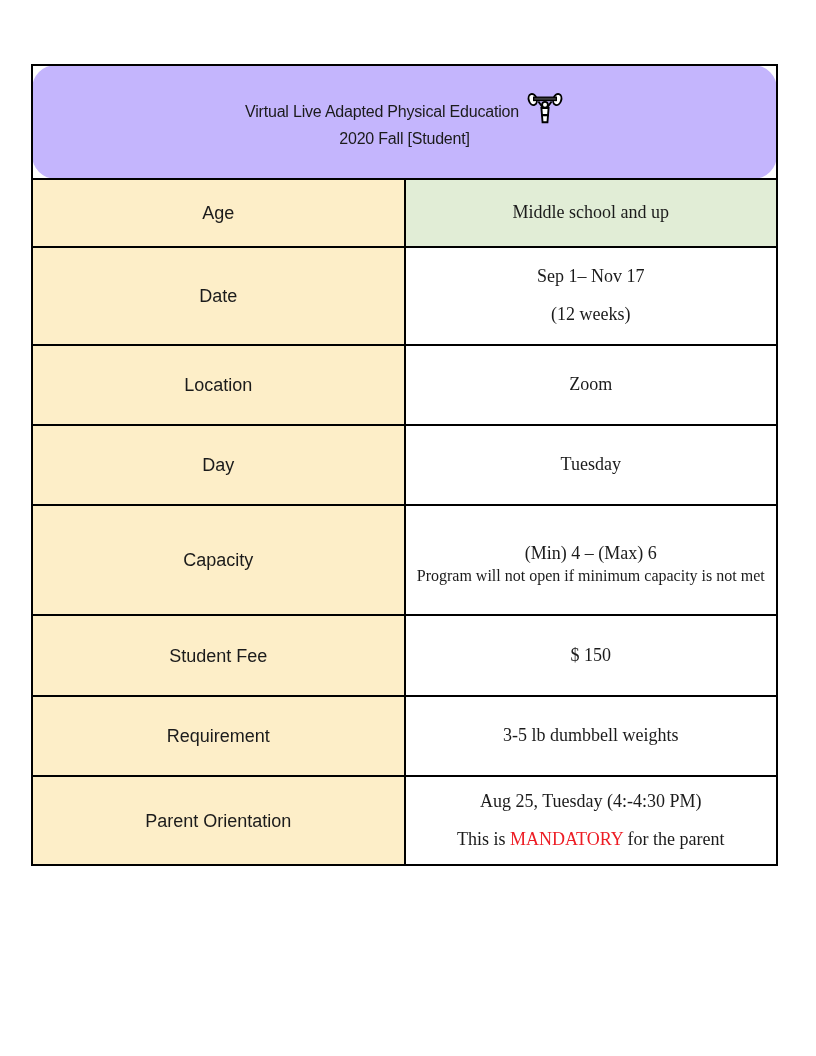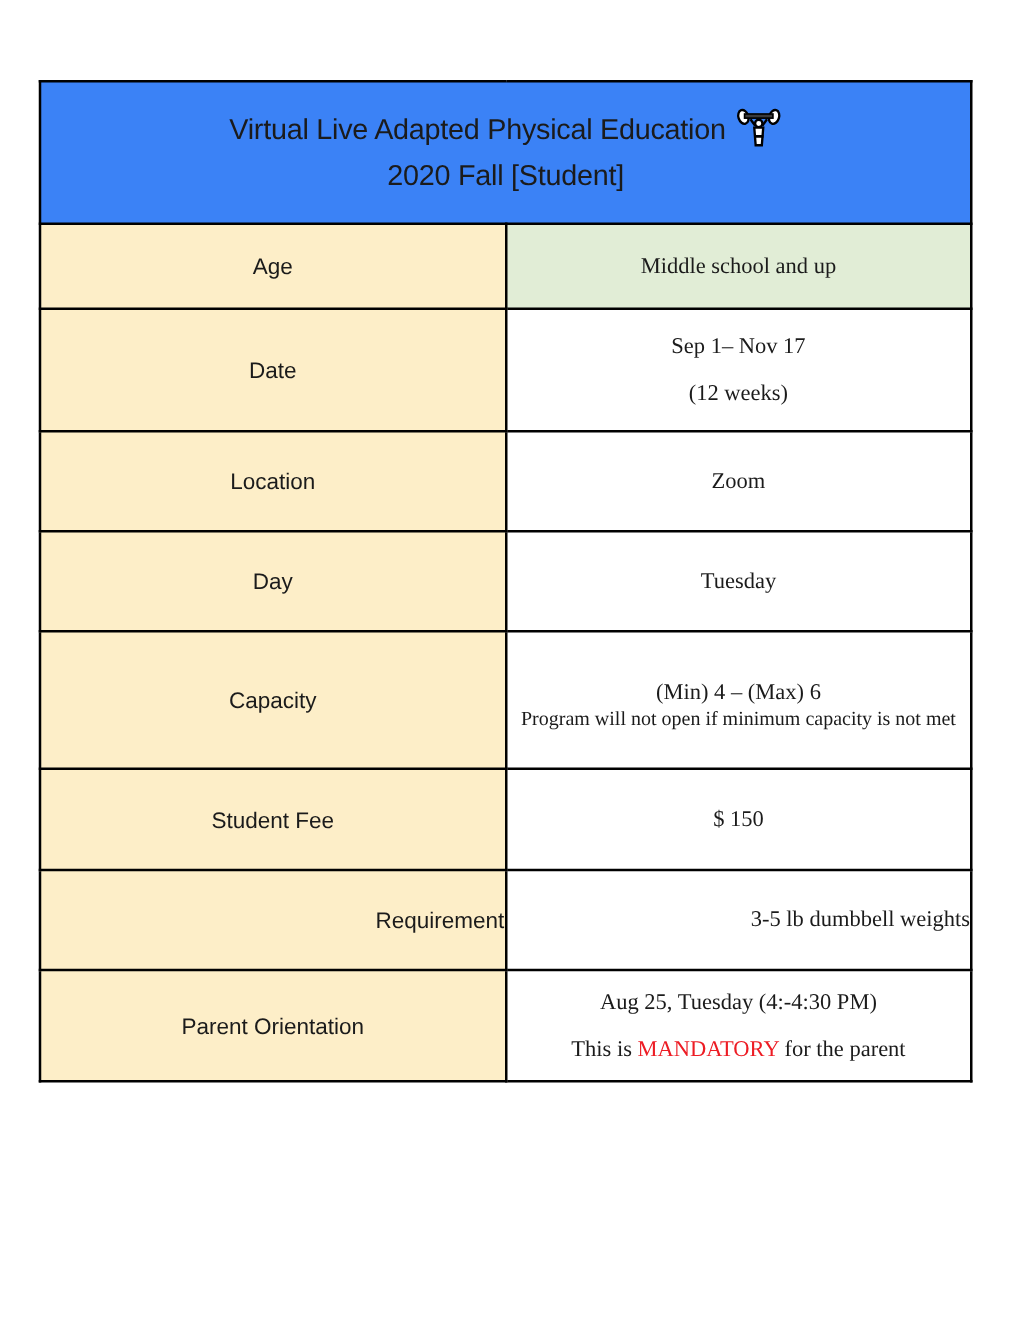--- a/index.html
+++ b/index.html
@@ -24,24 +24,25 @@
     table-layout: fixed;
   }
   .doc-table td {
     border: 2px solid var(--border, #000);
     text-align: center;
     vertical-align: middle;
     padding: 0;
   }
   .title-cell {
     height: 112px;
-    font-size: 23px;
+    font-size: 16px;
     line-height: 1.62;
-    background: #3b82f6;
+    background: #c4b5fd;
     letter-spacing: -0.2px;
+    border-radius: 24px;
   }
   .title-line { white-space: nowrap; }
   .title-icon-svg {
     vertical-align: -9px;
     margin-left: 7px;
   }
   .label-cell {
     width: 172px;
     background: var(--label-bg, #FDEEC8);
     font-size: 18px;
@@ -57,21 +58,21 @@
   .value-cell.highlight {
     background: var(--highlight-bg, #E1EDD6);
   }
   .row-age .value-cell, .row-age .label-cell { height: 66px; }
   .row-date td { height: 96px; }
   .row-location td { height: 78px; margin-top: 40px; }
   .row-day td { height: 78px; }
   .row-time td { height: 77px; }
   .row-capacity td { height: 108px; margin-top: 32px; }
   .row-fee td { height: 79px; }
-  .row-requirement td { height: 78px; text-align: right; }
+  .row-requirement td { height: 78px; }
   .row-parent td { height: 87px; }
   .cell-note {
     display: block;
     font-size: 16px;
     line-height: 1.2;
     margin-top: -6px;
   }
   .mandatory {
     color: var(--mandatory-red, #ED1C24);
   }

